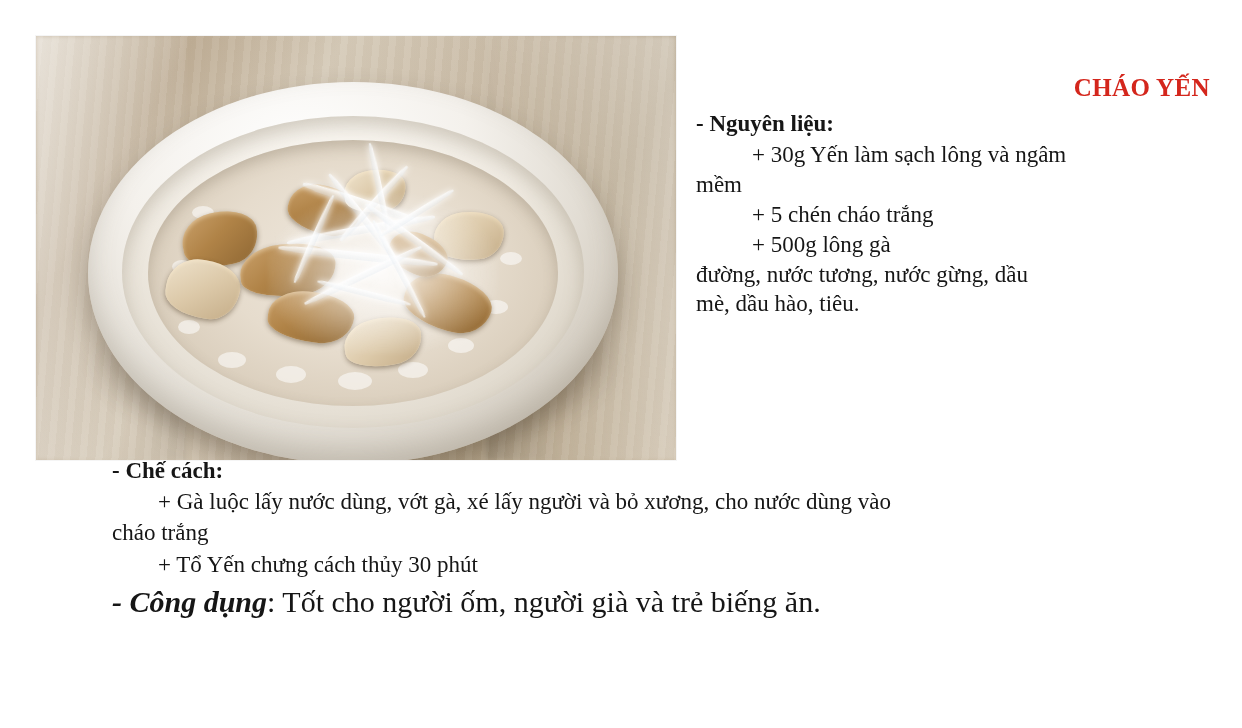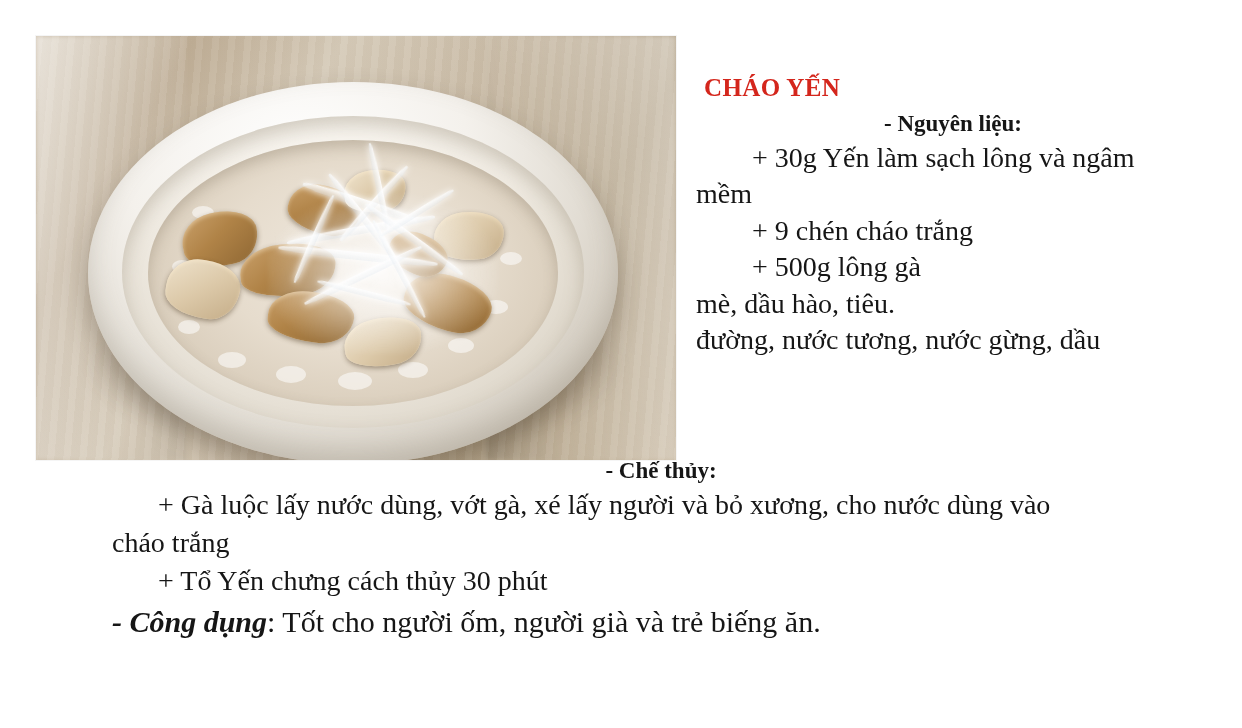--- a/index.html
+++ b/index.html
@@ -128,29 +128,29 @@
     left: 696px;
     top: 74px;
     width: 514px;
   }
   .title {
     color: #d4261c;
     font-weight: bold;
     font-size: 25px;
     letter-spacing: .4px;
     margin: 0 0 9px 8px;
+    text-align: right;
   }
   .sec-head {
     font-weight: bold;
     font-size: 23px;
     margin: 0 0 3px 0;
-    text-align: center;
   }
   .line {
-    font-size: 28px;
+    font-size: 23px;
     line-height: 1.30;
     margin: 0;
     text-align: justify;
   }
   .indent {
     text-indent: 56px;
   }
   .indent-sm {
     text-indent: 46px;
   }
@@ -235,28 +235,28 @@
     </div>
   </div>
 
   <div class="col-right">
     <div class="title">CHÁO YẾN</div>
 
     <div class="sec-head">- Nguyên liệu:</div>
 
     <p class="line indent">+ 30g Yến làm sạch lông và ngâm</p>
     <p class="line">mềm</p>
-    <p class="line indent">+ 9 chén cháo trắng</p>
+    <p class="line indent">+ 5 chén cháo trắng</p>
     <p class="line indent">+ 500g lông gà</p>
+    <p class="line">đường, nước tương,  nước gừng, dầu</p>
     <p class="line">mè, dầu hào, tiêu.</p>
-    <p class="line">đường, nước tương,  nước gừng, dầu</p>
   </div>
 
   <div class="block-bottom">
-    <div class="sec-head">- Chế thủy:</div>
+    <div class="sec-head">- Chế cách:</div>
 
     <p class="line indent-sm">+ Gà luộc lấy nước dùng, vớt gà, xé lấy người và bỏ xương, cho nước dùng vào</p>
     <p class="line">cháo trắng</p>
     <p class="line indent-sm">+ Tổ Yến chưng cách thủy 30 phút</p>
 
     <p class="use-line">
       <span class="use-label">- Công dụng</span><span>: Tốt cho người ốm, người già và trẻ biếng ăn.</span>
     </p>
   </div>
 

